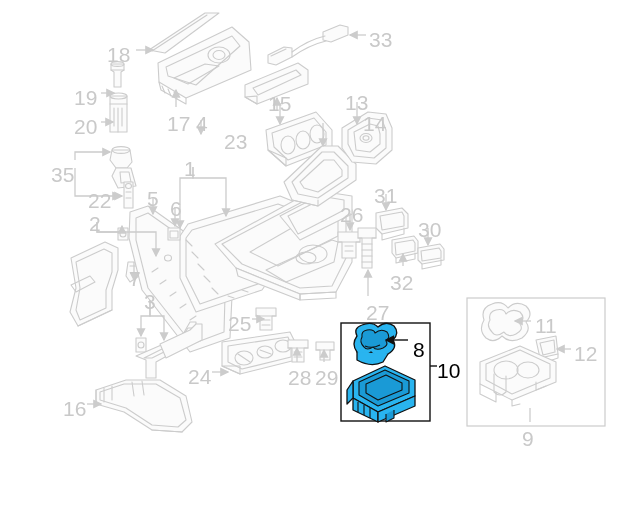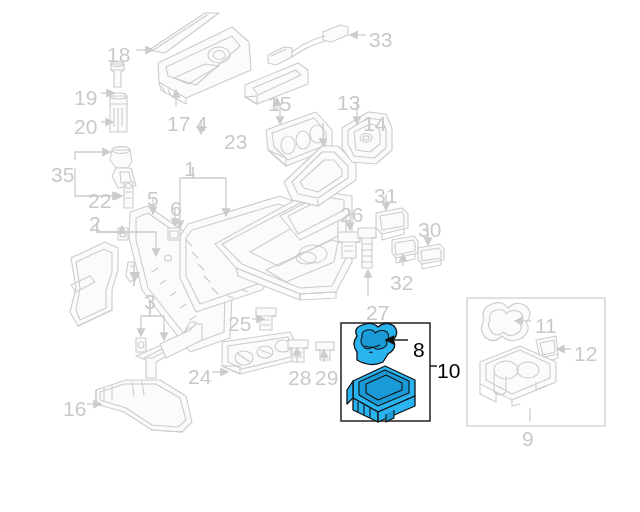--- a/index.html
+++ b/index.html
@@ -370,21 +370,21 @@
       <path class="ldr" d="M530,422 L530,408"></path>
     </g>
   </svg>
 
   <div id="callouts">
       <div class="callout" style="left: 107px; top: 44px;">18</div>
       <div class="callout" style="left: 369px; top: 29px;">33</div>
       <div class="callout" style="left: 74px; top: 87px;">19</div>
       <div class="callout" style="left: 74px; top: 116px;">20</div>
       <div class="callout" style="left: 268px; top: 93px;">15</div>
-      <div class="callout" style="left: 337px; top: 92px;">13</div>
+      <div class="callout" style="left: 345px; top: 92px;">13</div>
       <div class="callout" style="left: 315px; top: 113px; margin-left: 48px;">14</div>
       <div class="callout" style="left: 167px; top: 113px;">17</div>
       <div class="callout" style="left: 196px; top: 113px;">4</div>
       <div class="callout" style="left: 224px; top: 131px;">23</div>
       <div class="callout" style="left: 51px; top: 164px;">35</div>
       <div class="callout" style="left: 184px; top: 158px;">1</div>
       <div class="callout" style="left: 88px; top: 190px;">22</div>
       <div class="callout" style="left: 147px; top: 188px;">5</div>
       <div class="callout" style="left: 170px; top: 198px;">6</div>
       <div class="callout" style="left: 374px; top: 185px;">31</div>

